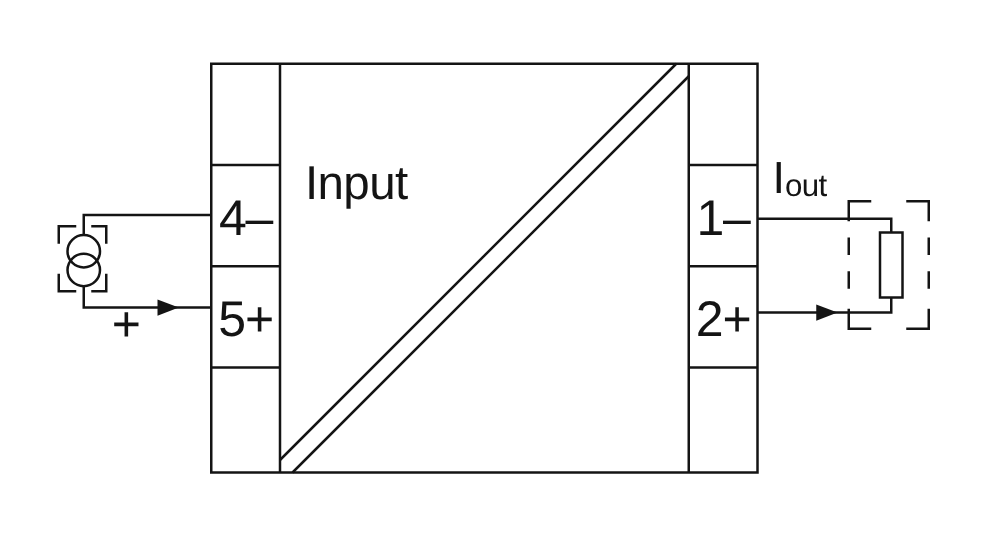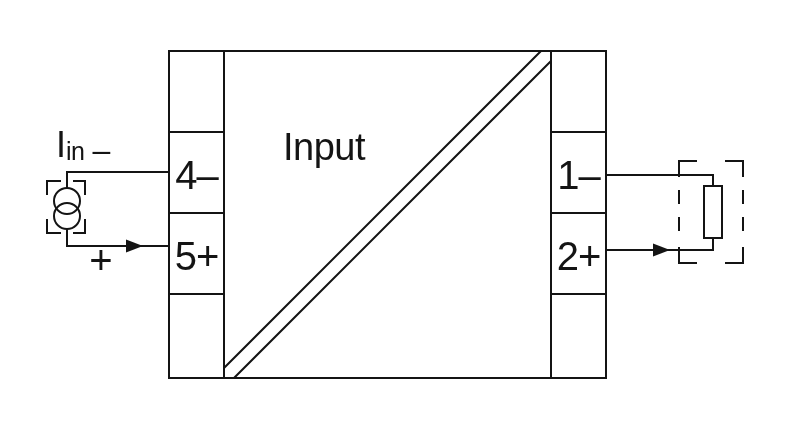--- a/index.html
+++ b/index.html
@@ -33,21 +33,21 @@
     display: flex;
     align-items: center;
     justify-content: center;
     font-size: 40px;
     letter-spacing: -1px;
     line-height: 1;
   }
   .io-label {
     position: absolute;
     width: 160px;
-    text-align: center;
+    text-align: left;
     font-size: 38px;
     letter-spacing: -0.5px;
     line-height: 1;
     white-space: nowrap;
   }
   .current-label {
     position: absolute;
     font-size: 36px;
     line-height: 1;
     white-space: nowrap;
@@ -107,20 +107,20 @@
     <path class="ln" d="M697,161 H679 V177 M725,161 H743 V177 M743,190 V204 M743,217 V231 M743,247 V263 H725 M697,263 H679 V247 M679,231 V217 M679,204 V190"></path>
   </svg>
 
   <div class="terminal" style="left:169px; top:132px;">4–</div>
   <div class="terminal" style="left:169px; top:213px;">5+</div>
   <div class="terminal" style="left:551px; top:132px;">1–</div>
   <div class="terminal" style="left:551px; top:213px;">2+</div>
 
   <div class="io-label" style="left:244px; top:128px;">Input</div>
 
-  <div class="current-label" style="left:56px; top:127px;">
-    <span>I</span><sub>in</sub><span class="pol-dash">–</span>
-  </div>
 
   <div class="plus-label" style="left:84px; top:240px;">+</div>
 
+  <div class="current-label" style="left:618px; top:124px;">
+    <span>I</span><sub>out</sub>
+  </div>
 
 </div>
 
 </body></html>

